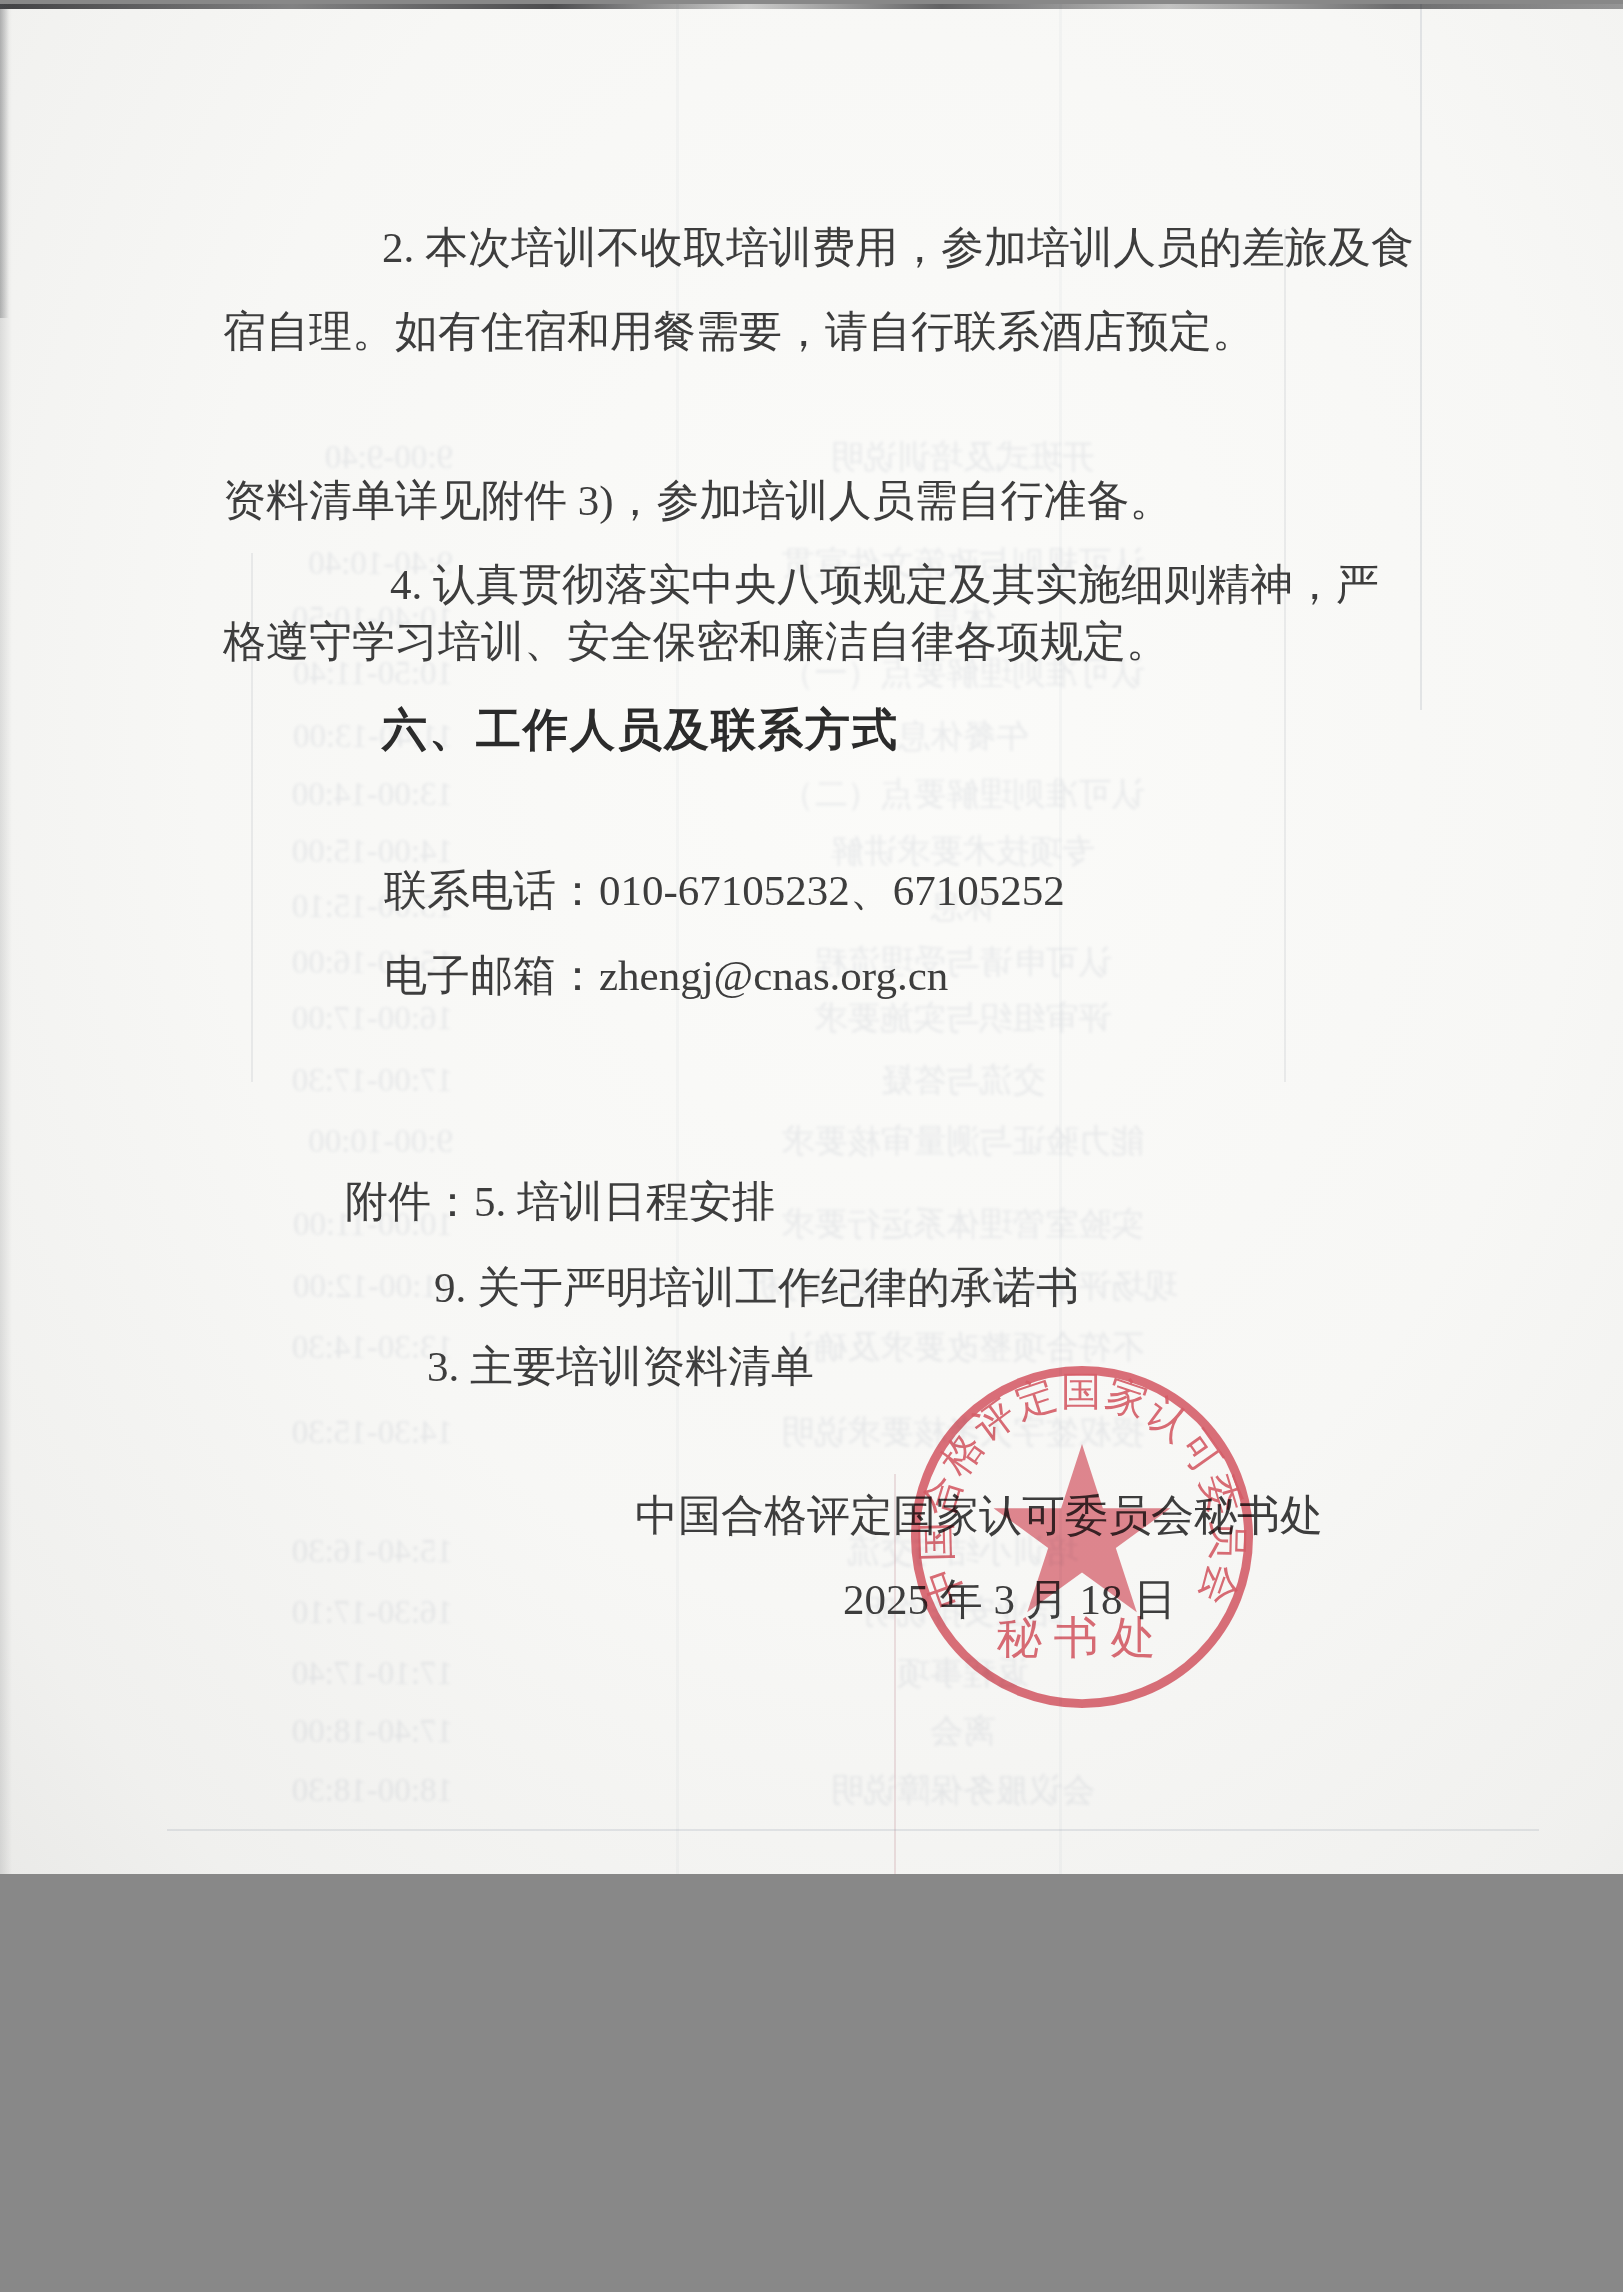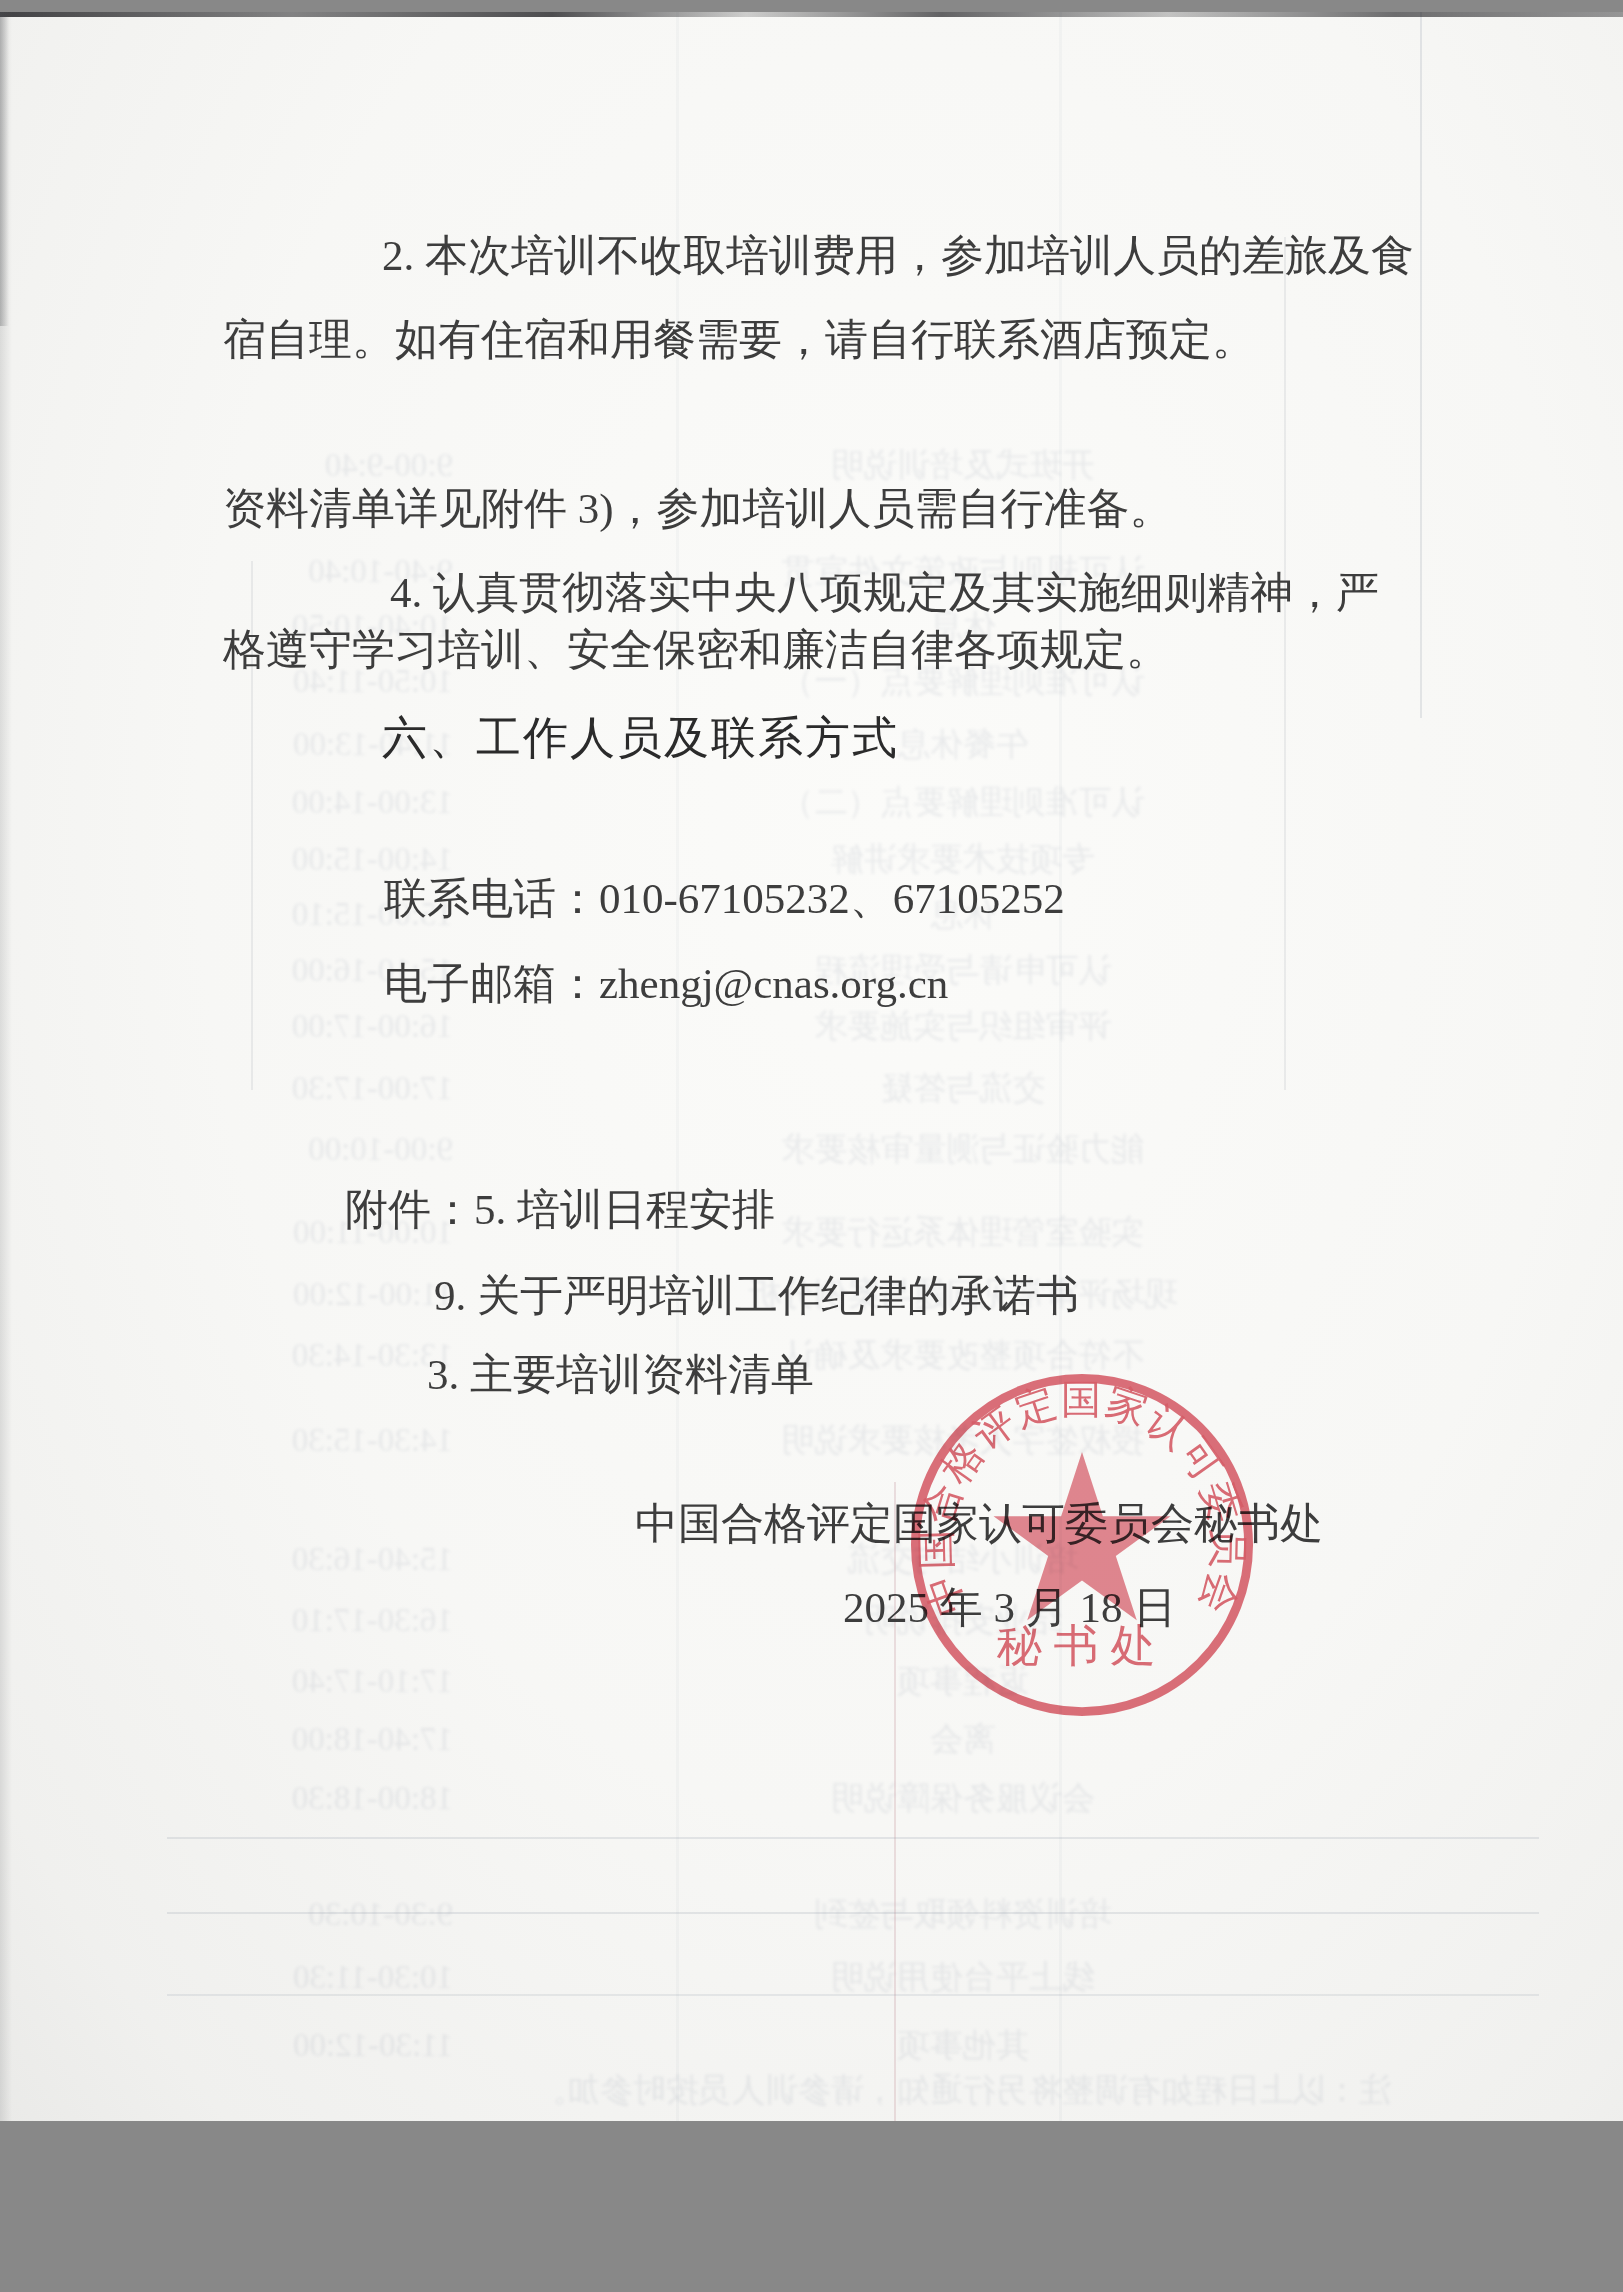--- a/index.html
+++ b/index.html
@@ -1,19 +1,19 @@
 <!DOCTYPE html>
 <html><head>
 <meta charset="utf-8">
 <style>
   html,body{margin:0;padding:0;background:#888;}
   .page{
     position:relative;
-    width:1623px;height:2109px;
-    margin:12px auto;
+    width:1623px;height:1870px;
+    margin:4px auto;
     overflow:hidden;
     background:
       radial-gradient(ellipse at 55% 38%, #fbfbf9 0%, #f7f7f5 55%, #f0f0ee 88%, #eaeae8 100%);
     font-family:"Liberation Serif","DejaVu Serif",serif;
     color:#3d3d3d;
   }
   
   .top-edge{
     position:absolute;left:0;top:0;width:1623px;height:4.9px;z-index:6;
     background:linear-gradient(90deg,
@@ -55,21 +55,21 @@
   }
   
   .doc-line{
     position:absolute;z-index:2;
     font-size:43px;line-height:51px;
     letter-spacing:0px;color:#3d3d3d;
     white-space:nowrap;
   }
   .heading{
     font-family:"Liberation Sans","DejaVu Sans",sans-serif;
-    font-weight:normal;font-size:45px;color:#2b2b2b;letter-spacing:2px;
+    font-weight:bold;font-size:45px;color:#2b2b2b;letter-spacing:2px;
   }
   .pageno{
     position:absolute;left:819px;top:2137px;width:43px;z-index:2;
     text-align:center;font-family:"Liberation Sans","DejaVu Sans",sans-serif;
     font-size:26.5px;color:#333;
   }
   
   .stamp{
     position:absolute;left:886px;top:1337px;width:392px;height:392px;z-index:3;
     mix-blend-mode:multiply;opacity:.93;

